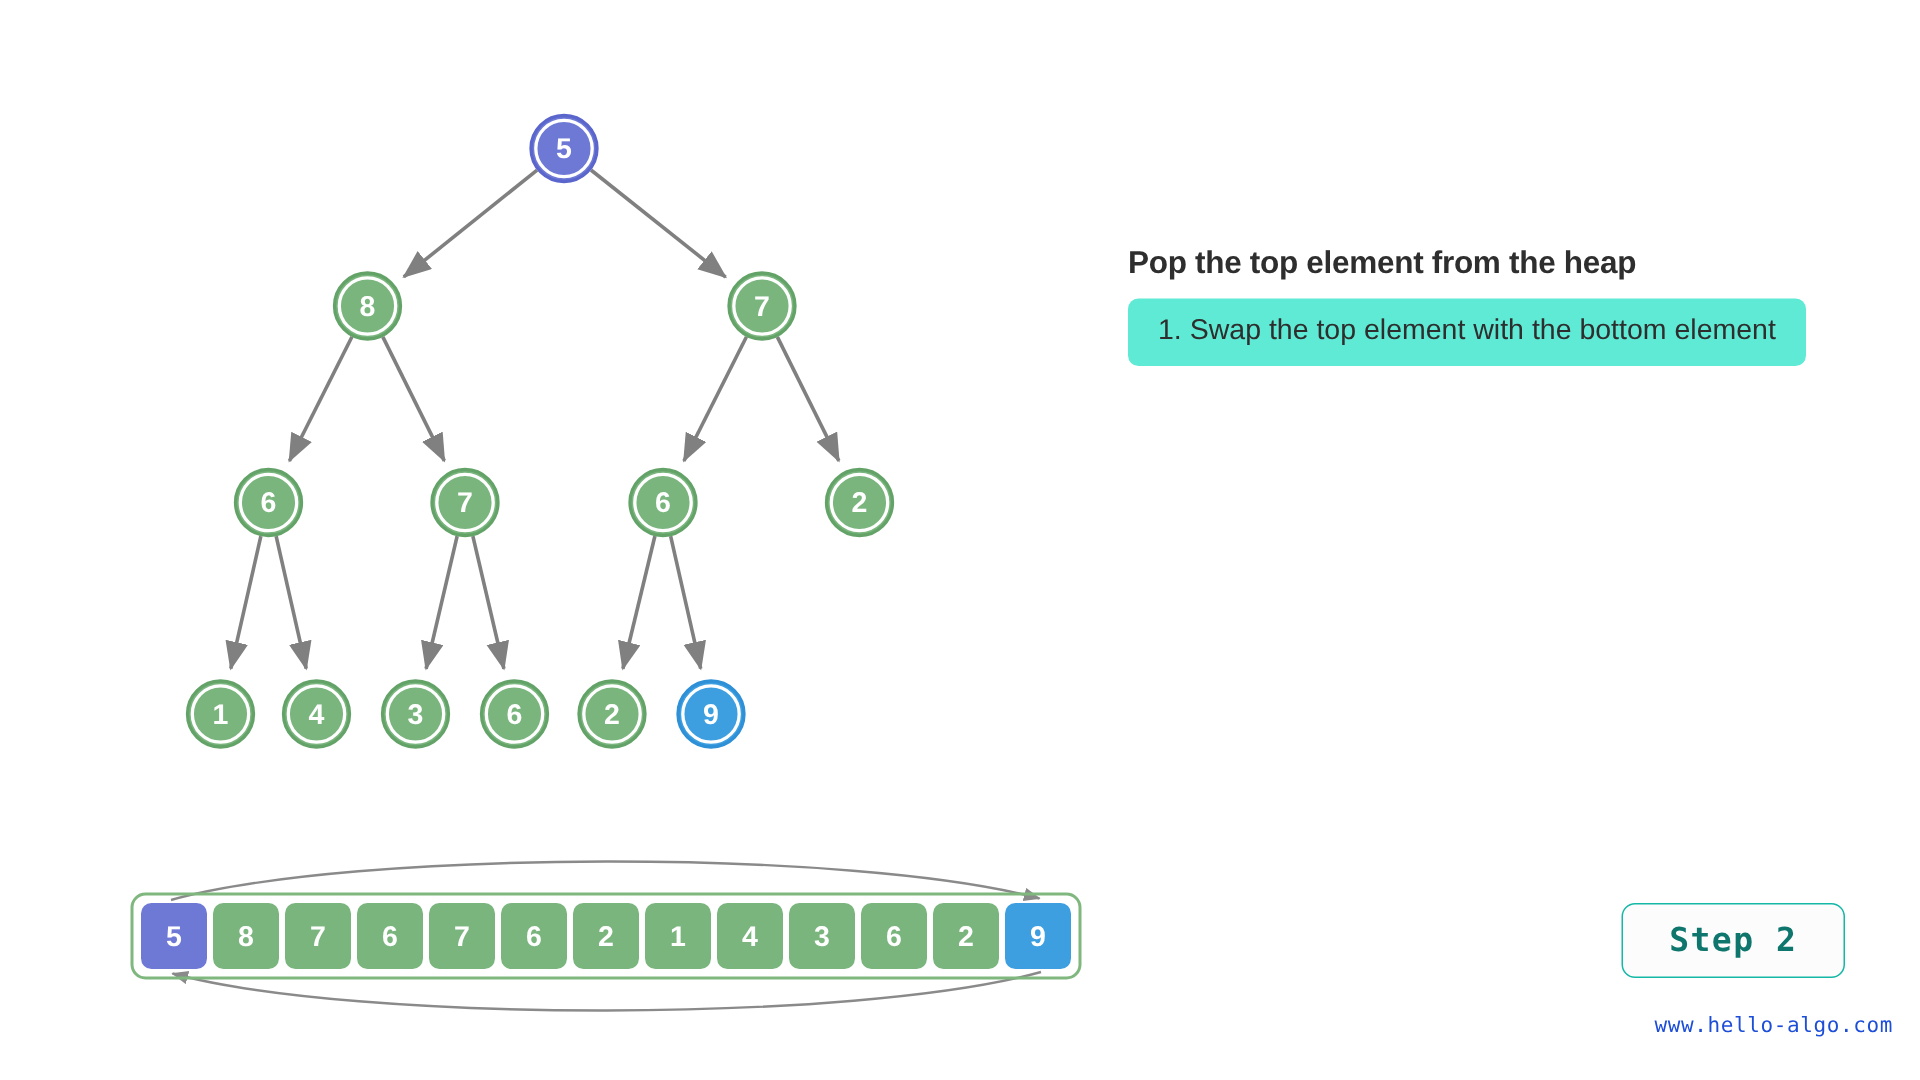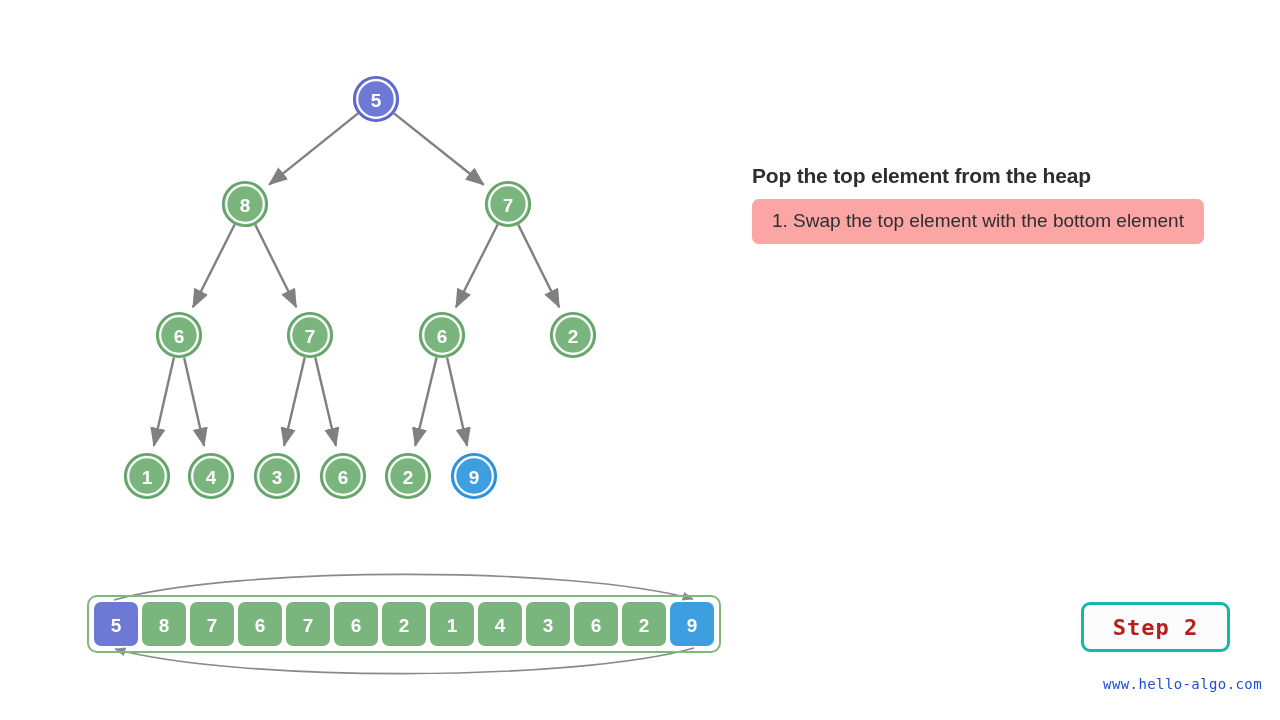--- a/index.html
+++ b/index.html
@@ -98,46 +98,46 @@
     margin: 0 0 10px 0;
     white-space: nowrap;
   }
   #steps-list {
     list-style: none;
     margin: 0;
     padding: 0;
   }
   .step-item {
     display: inline-block;
-    background: #fca5a5;
+    background: #5eead4;
     color: #2e2e2e;
     font-size: 19px;
     line-height: 24px;
     padding: 10px 20px 11px 20px;
     border-radius: 7px;
     white-space: nowrap;
   }
 
   
   #step-badge {
     position: absolute;
     left: 1081px;
     top: 602px;
     width: 149px;
     height: 50px;
-    border: 3px solid #14b8a6;
+    border: 1px solid #14b8a6;
     border-radius: 9px;
     background: #fcfcfc;
     display: flex;
     align-items: center;
     justify-content: center;
     font-family: "DejaVu Sans Mono", monospace;
     font-size: 22px;
     font-weight: 700;
-    color: #b91c1c;
+    color: #0f766e;
     letter-spacing: 1px;
     box-sizing: border-box;
   }
 
   
   #watermark {
     position: absolute;
     right: 18px;
     top: 676px;
     font-family: "DejaVu Sans Mono", monospace;

